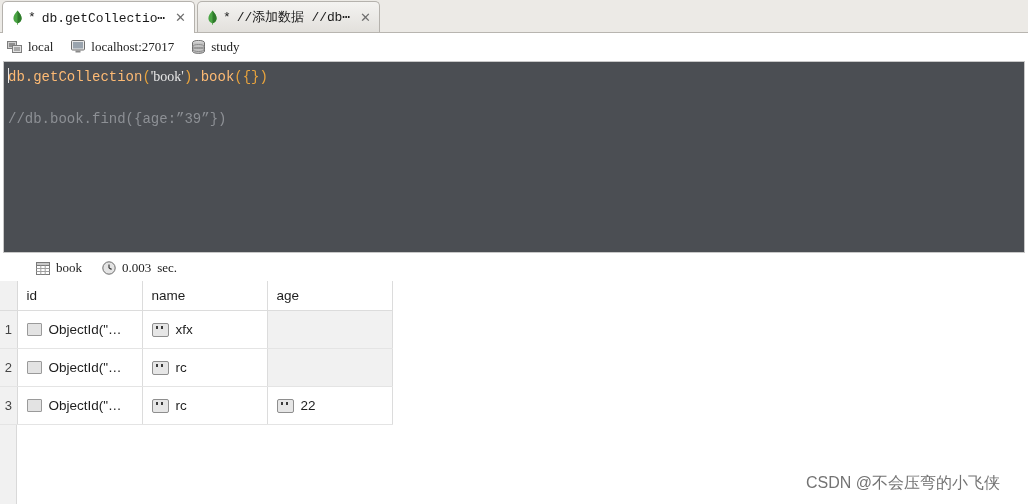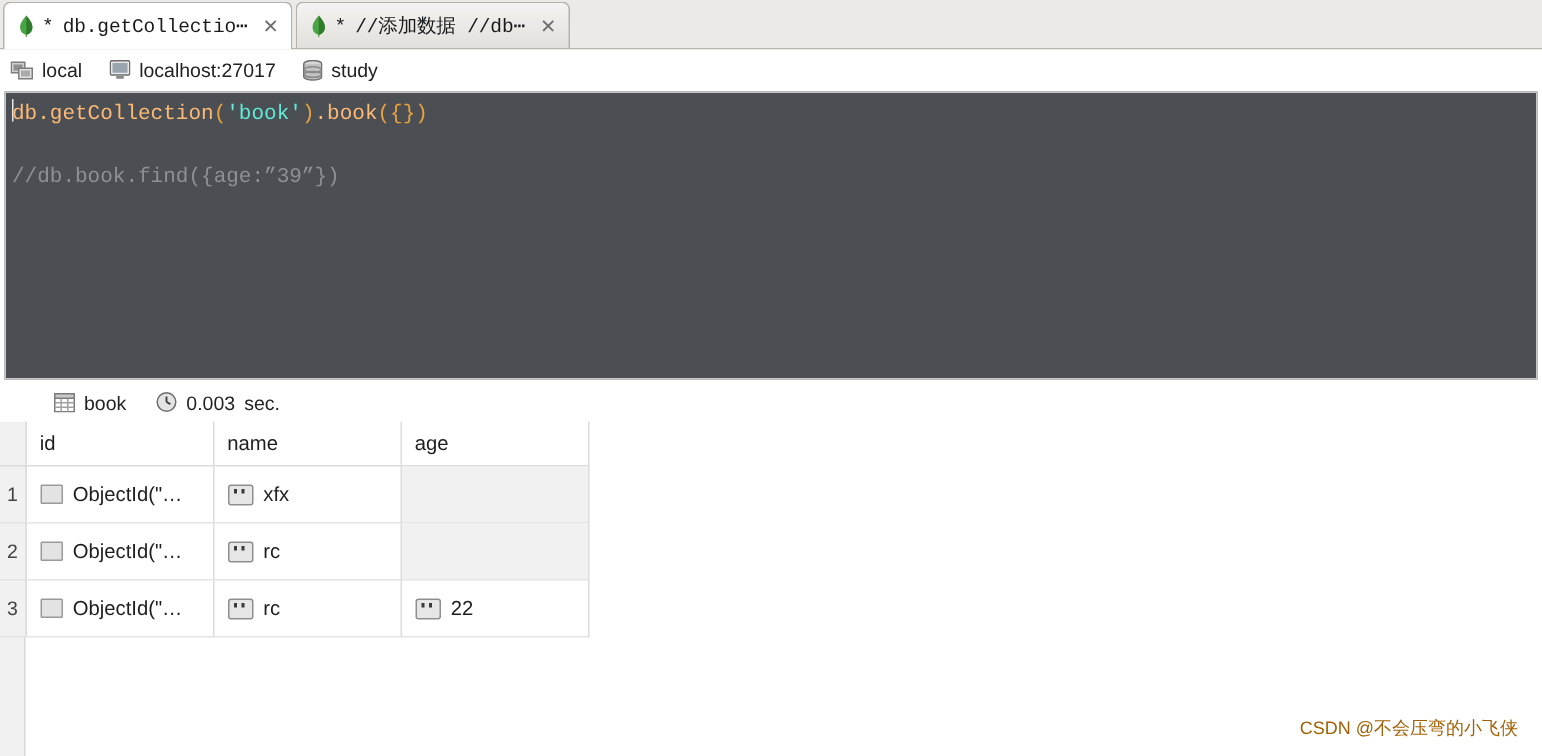--- a/index.html
+++ b/index.html
@@ -97,21 +97,21 @@
     font-family: "Liberation Mono", monospace;
     font-size: 13px;
     color: #222;
   }
   .conn-seg {
     display: flex;
     align-items: center;
     gap: 6px;
     margin-right: 12px;
   }
-  .conn-text { font-family: Liberation Sans, sans-serif; font-size: 13px; }
+  .conn-text { font-family: Liberation Serif, serif; font-size: 13px; }
 
   
   .editor {
     position: absolute;
     left: 3px; top: 61px;
     width: 1022px; height: 192px;
     background: #4b4e53;
     border: 1px solid #c8c8c8;
     box-sizing: border-box;
     overflow: hidden;
@@ -121,21 +121,21 @@
     font-family: "Liberation Mono", monospace;
     font-size: 14px;
     line-height: 21px;
     white-space: pre;
     color: #e2e2e2;
   }
   .codeline.blank { height: 21px; }
   .tok-plain   { color: #fdba74; }
   .tok-paren   { color: #e8a33d; }
   .tok-brace   { color: #e8a33d; }
-  .tok-string  { color: #5eead4; }
+  .tok-string  { color: #e5e5e5; font-family: Liberation Serif, serif; }
   .tok-comment { color: #8d9095; }
   .caret {
     display: inline-block;
     width: 1px;
     height: 15px;
     background: #e8e8e8;
     vertical-align: -2px;
     margin-right: -1px;
   }
 
@@ -237,25 +237,25 @@
     top: 2px;
     width: 2px; height: 3px;
     background: #3a3a3a;
   }
   .ic-str::before { left: 3px; }
   .ic-str::after  { left: 8px; }
 
   
   .watermark {
     position: absolute;
-    right: 16px;
+    right: 28px;
     bottom: 10px;
     font-family: "Liberation Sans", sans-serif;
-    font-size: 12px;
-    color: #a16207;
+    font-size: 16px;
+    color: #737373;
     white-space: nowrap;
     user-select: none;
   }
 </style>
 </head>
 <body>
 
 <div class="tabbar">
 
   <div class="tab active">

